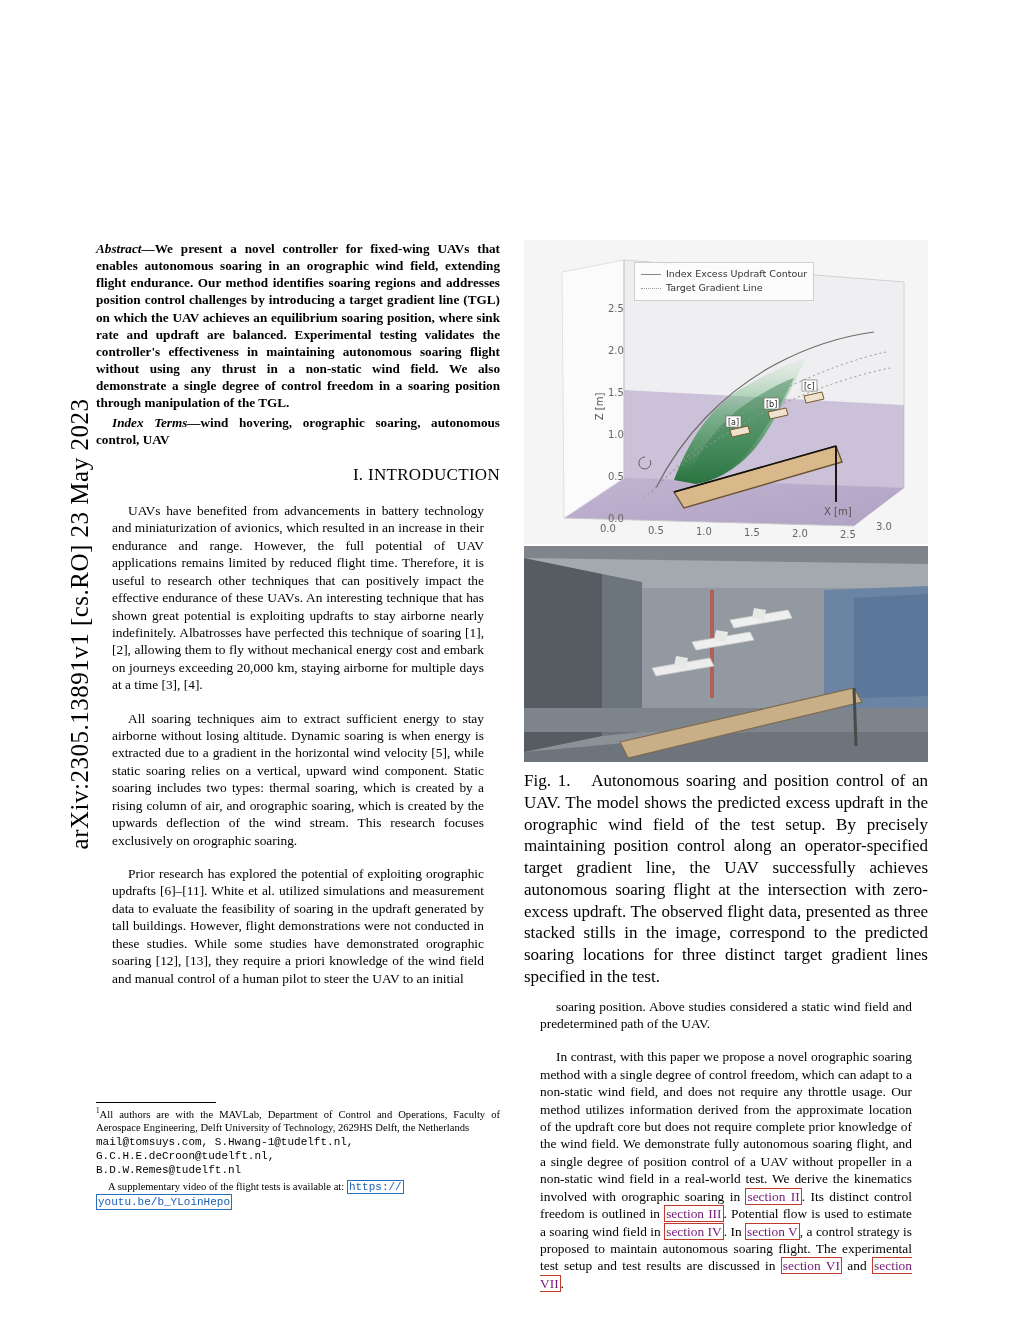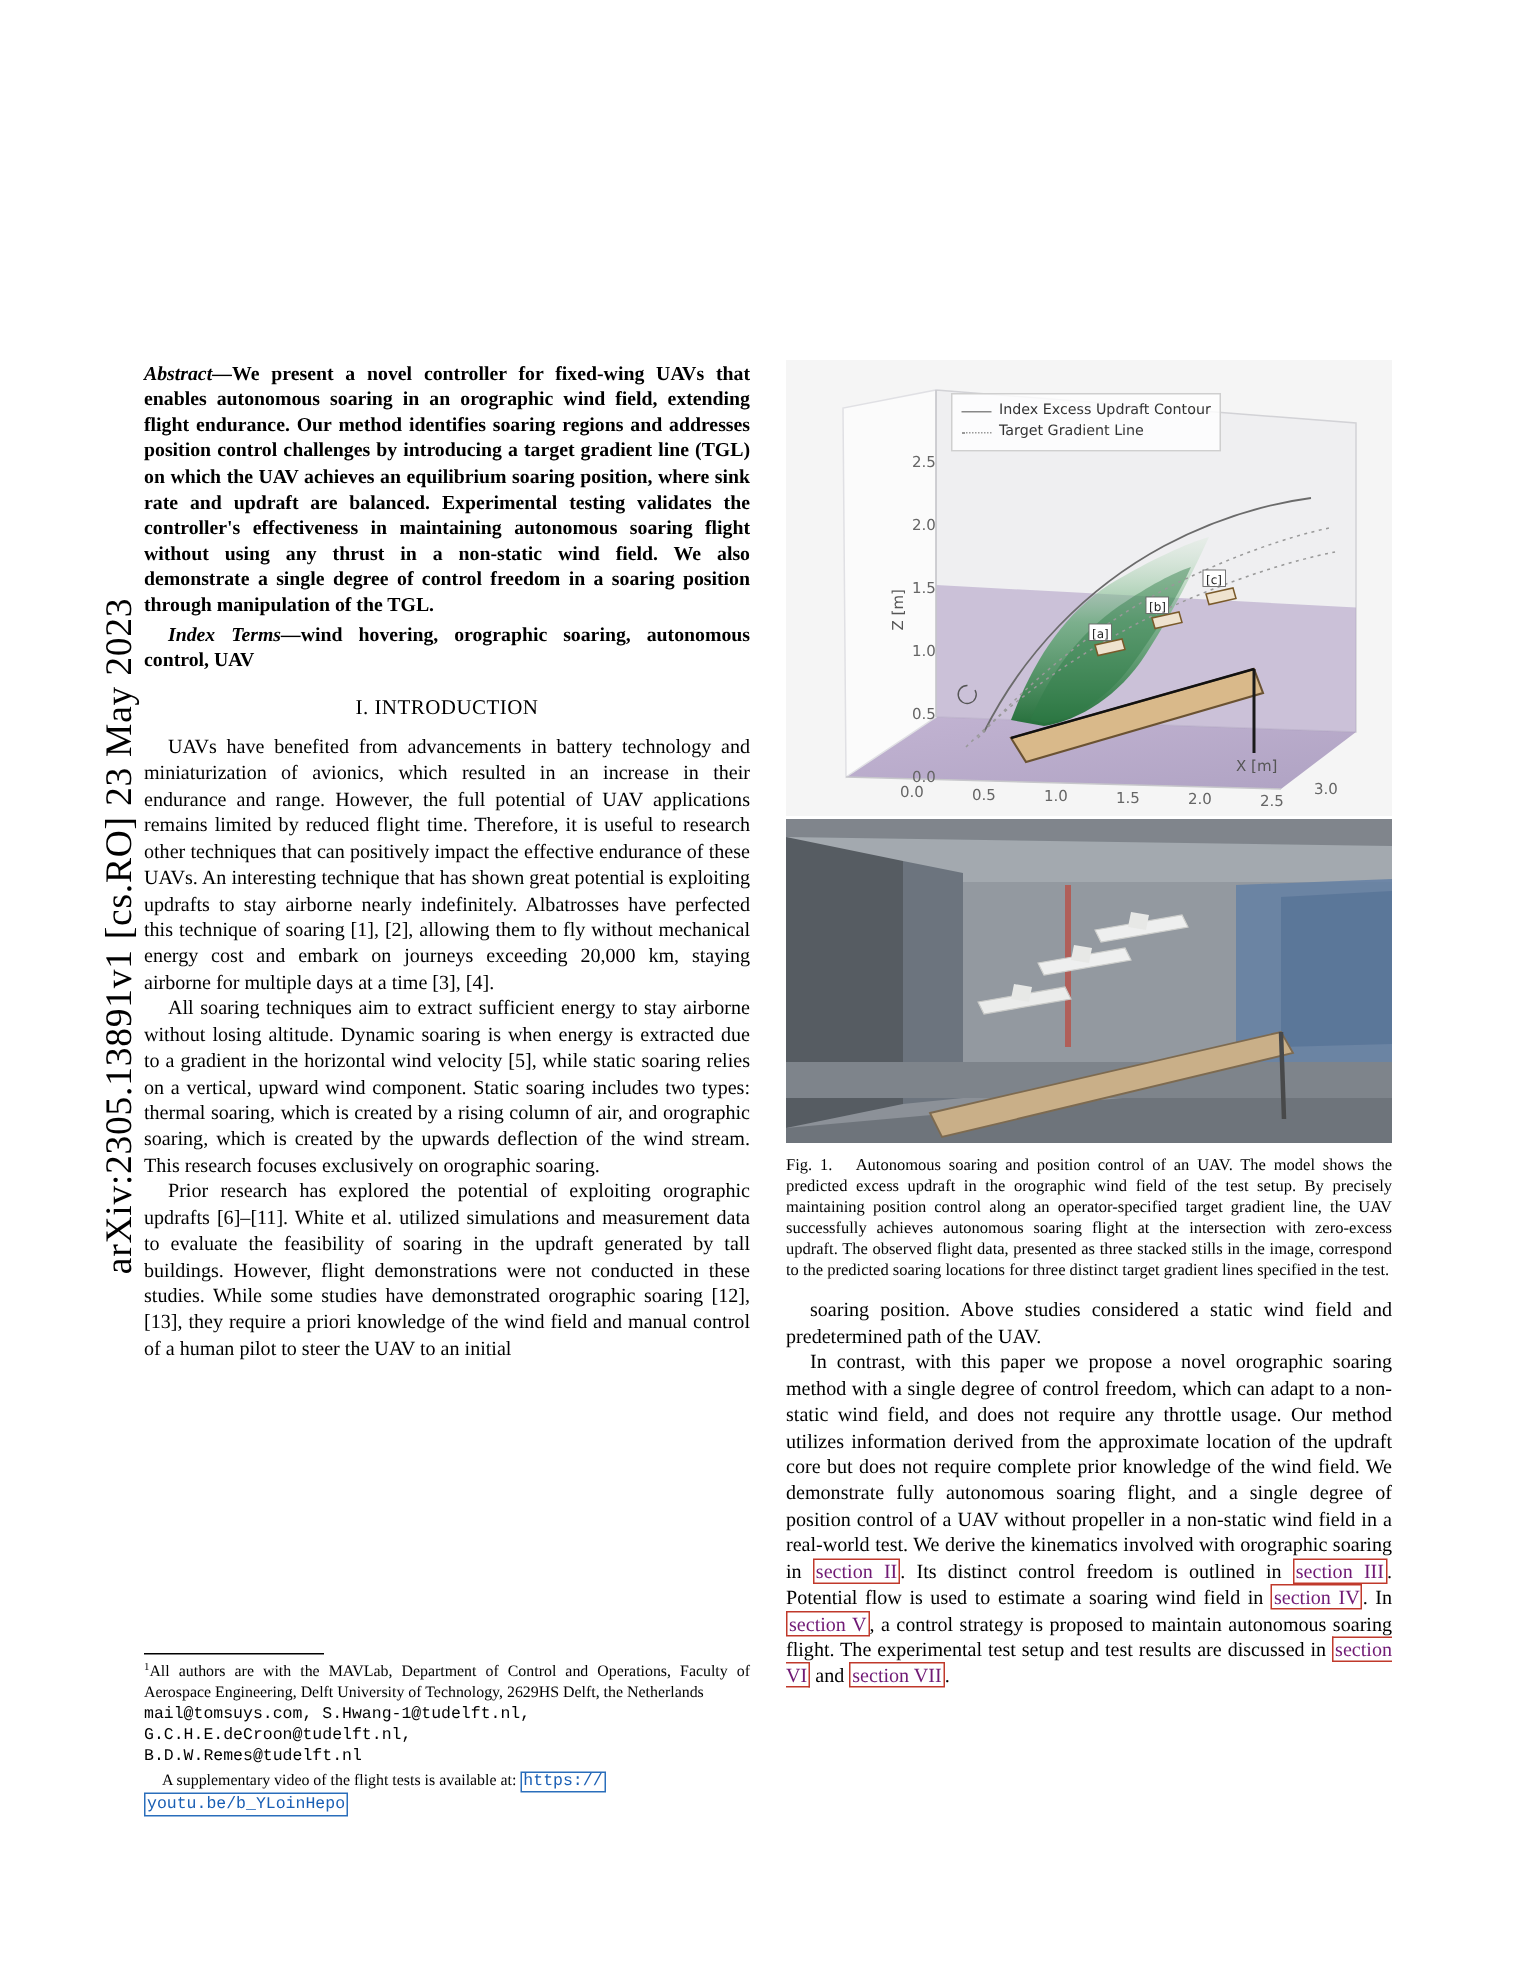--- a/index.html
+++ b/index.html
@@ -62,21 +62,21 @@
     display: flex;
     gap: 24px;
   }
   .col {
     width: 404px;
     font-size: 13.4px;
     line-height: 1.30;
     text-align: justify;
   }
   .col p {
-    margin: 0;
+    margin: 16px;
     text-indent: 16px;
   }
   .abstract {
     font-weight: bold;
     text-align: justify;
     font-size: 13.2px;
     line-height: 1.30;
   }
   .abstract .lead {
     font-style: italic;
@@ -85,22 +85,22 @@
     font-weight: bold;
     font-size: 13.2px;
     line-height: 1.30;
     text-align: justify;
     text-indent: 16px;
     margin-top: 2px;
   }
   .indexterms .lead { font-style: italic; }
 
   .section-head {
-    text-align: center;
-    font-size: 14px;
+    text-align: right;
+    font-size: 17px;
     margin: 16px 0 7px 0;
     letter-spacing: 0.3px;
   }
 
   
   .figure {
     width: 404px;
   }
   .fig-top {
     position: relative;
@@ -111,21 +111,21 @@
   }
   .fig-bottom {
     position: relative;
     width: 404px;
     height: 216px;
     background: #6e7276;
     overflow: hidden;
     margin-top: 2px;
   }
   .fig-caption {
-    font-size: 11px;
+    font-size: 17px;
     line-height: 1.28;
     text-align: justify;
     margin-top: 8px;
   }
   .fig-caption .lbl { }
   .axis-label {
     position: absolute;
     font-family: "DejaVu Sans", sans-serif;
     font-size: 10px;
     color: #555;

